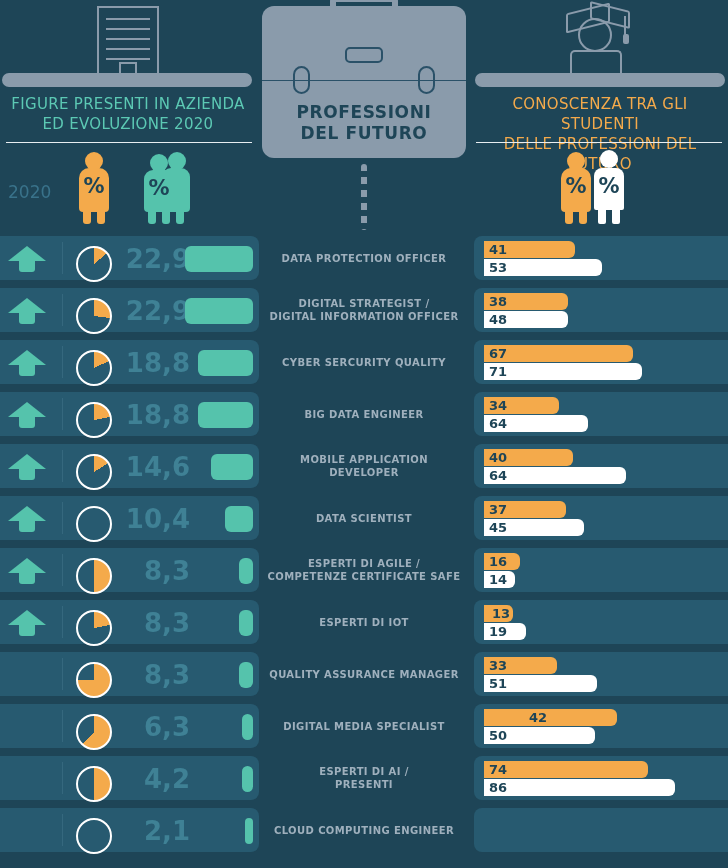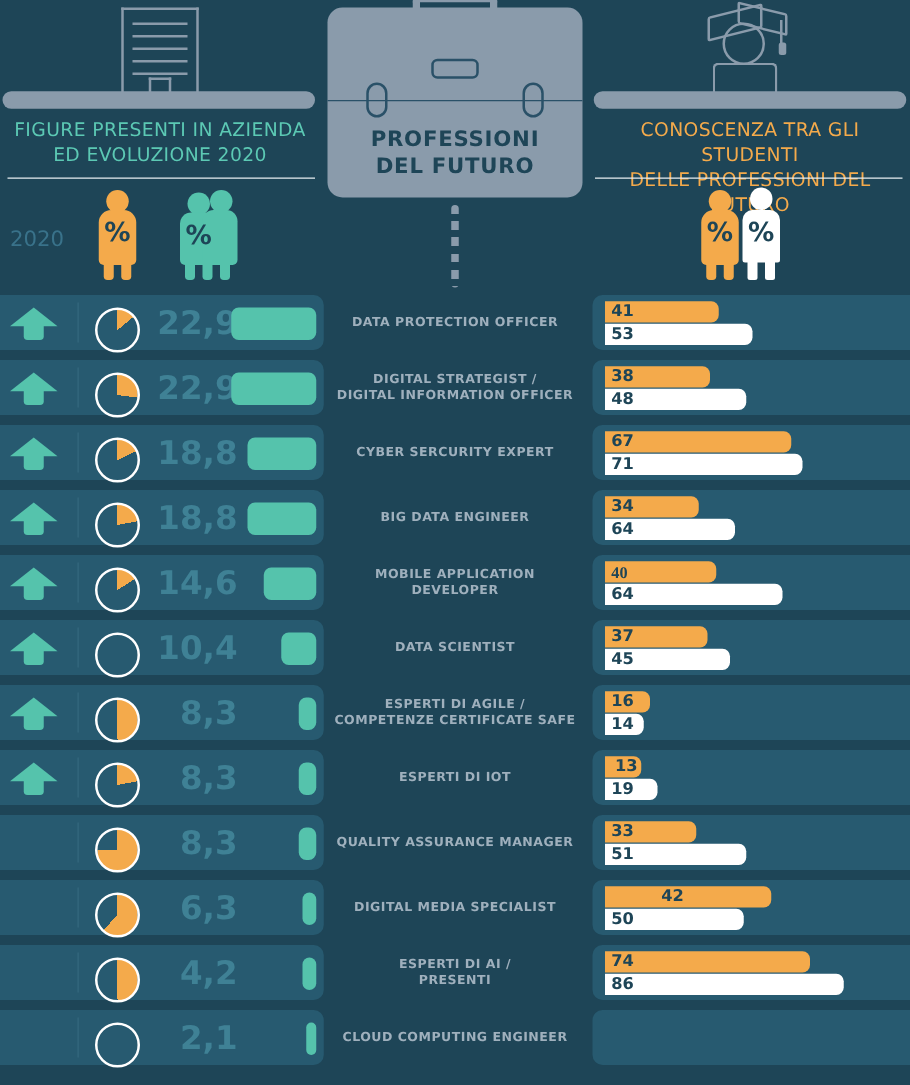--- a/index.html
+++ b/index.html
@@ -312,37 +312,37 @@
         <div class="divider"></div>
         <div class="pie" style="background: conic-gradient(rgb(244, 170, 75) 0deg, rgb(244, 170, 75) 97.2deg, transparent 97.2deg, transparent 360deg);"></div>
         <div class="val">22,9</div>
         <div class="tealbar" style="width: 68px; left: 185px;"></div>
         <div class="label" style="white-space: pre-line;">DIGITAL STRATEGIST /
 DIGITAL INFORMATION OFFICER</div>
         <div class="barwrap">
           <div class="bar orange" style="width: 84px;">
             <span>38</span>
           </div>
-          <div class="bar white" style="width: 113px; align-items: center;">
+          <div class="bar white" style="width: 84px; align-items: center;">
             <span>48</span>
           </div>
         </div>
       </div>
       <div class="row">
         <div class="band" style="width: 259px;"></div>
         <div class="band-right"></div>
         <div class="arrow">
           <div class="head"></div>
           <div class="shaft"></div>
         </div>
         <div class="divider"></div>
         <div class="pie" style="background: conic-gradient(rgb(244, 170, 75) 0deg, rgb(244, 170, 75) 64.8deg, transparent 64.8deg, transparent 360deg);"></div>
         <div class="val">18,8</div>
         <div class="tealbar" style="width: 55px; left: 198px;"></div>
-        <div class="label" style="white-space: pre-line;">CYBER SERCURITY EXPERT</div>
+        <div class="label" style="white-space: pre-line;">CYBER SERCURITY QUALITY</div>
         <div class="barwrap">
           <div class="bar orange" style="width: 149px;">
             <span>67</span>
           </div>
           <div class="bar white" style="width: 158px;">
             <span>71</span>
           </div>
         </div>
       </div>
       <div class="row">
@@ -373,21 +373,21 @@
           <div class="head"></div>
           <div class="shaft"></div>
         </div>
         <div class="divider"></div>
         <div class="pie" style="background: conic-gradient(rgb(244, 170, 75) 0deg, rgb(244, 170, 75) 57.6deg, transparent 57.6deg, transparent 360deg);"></div>
         <div class="val">14,6</div>
         <div class="tealbar" style="width: 42px; left: 211px;"></div>
         <div class="label" style="white-space: pre-line;">MOBILE APPLICATION
 DEVELOPER</div>
         <div class="barwrap">
-          <div class="bar orange" style="width: 89px; font-family: Liberation Serif, serif;">
+          <div class="bar orange" style="width: 89px;">
             <span>40</span>
           </div>
           <div class="bar white" style="width: 142px;">
             <span>64</span>
           </div>
         </div>
       </div>
       <div class="row">
         <div class="band" style="width: 259px;"></div>
         <div class="band-right"></div>

